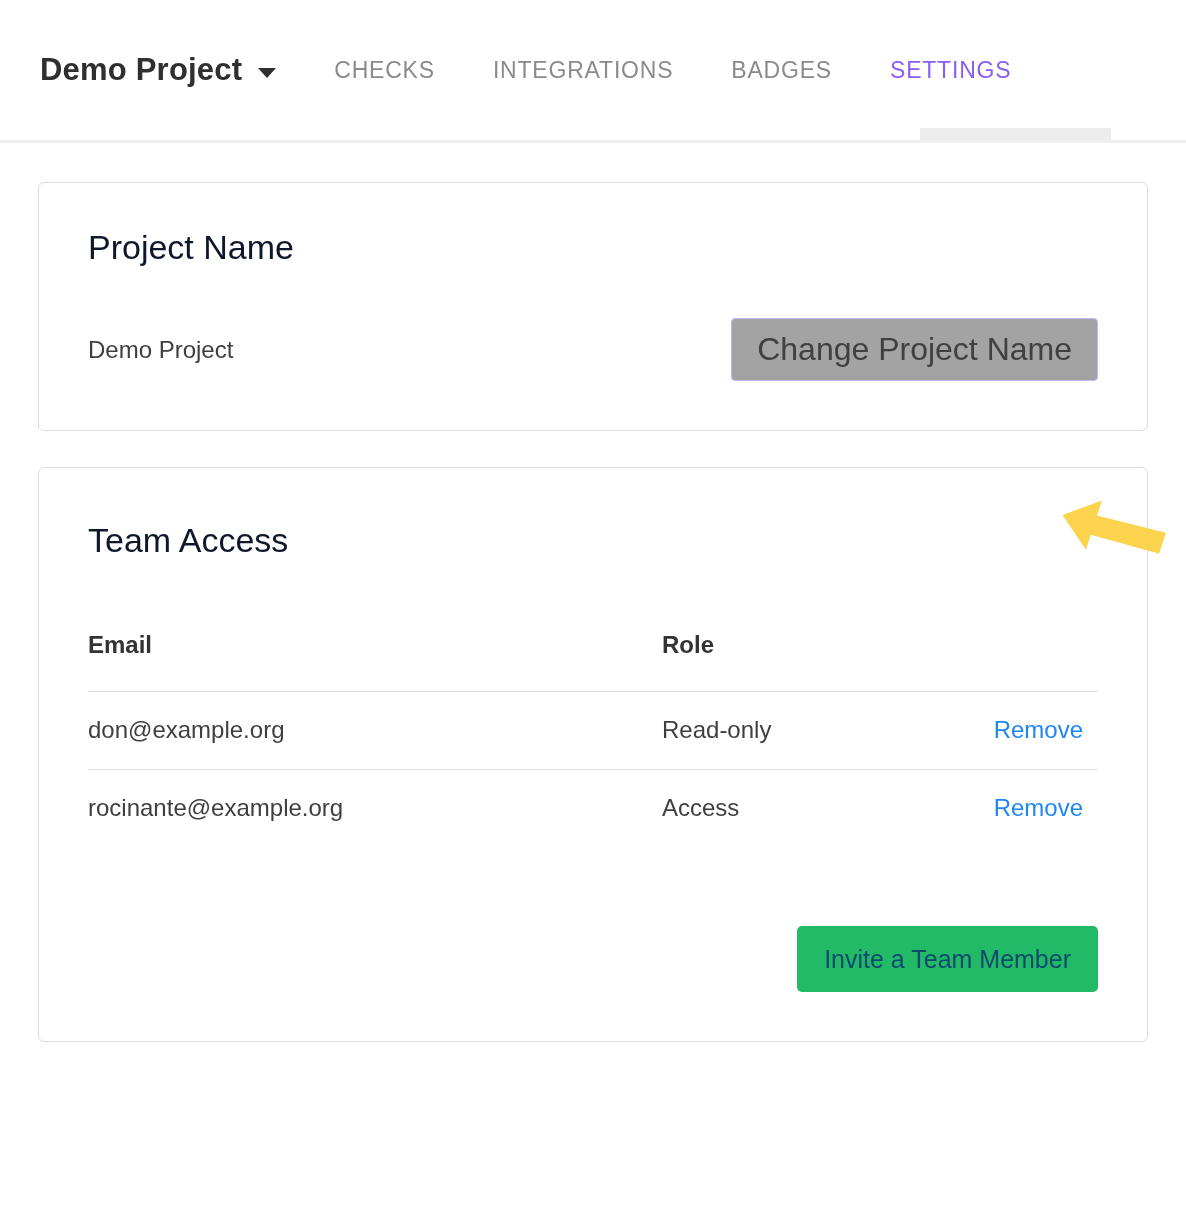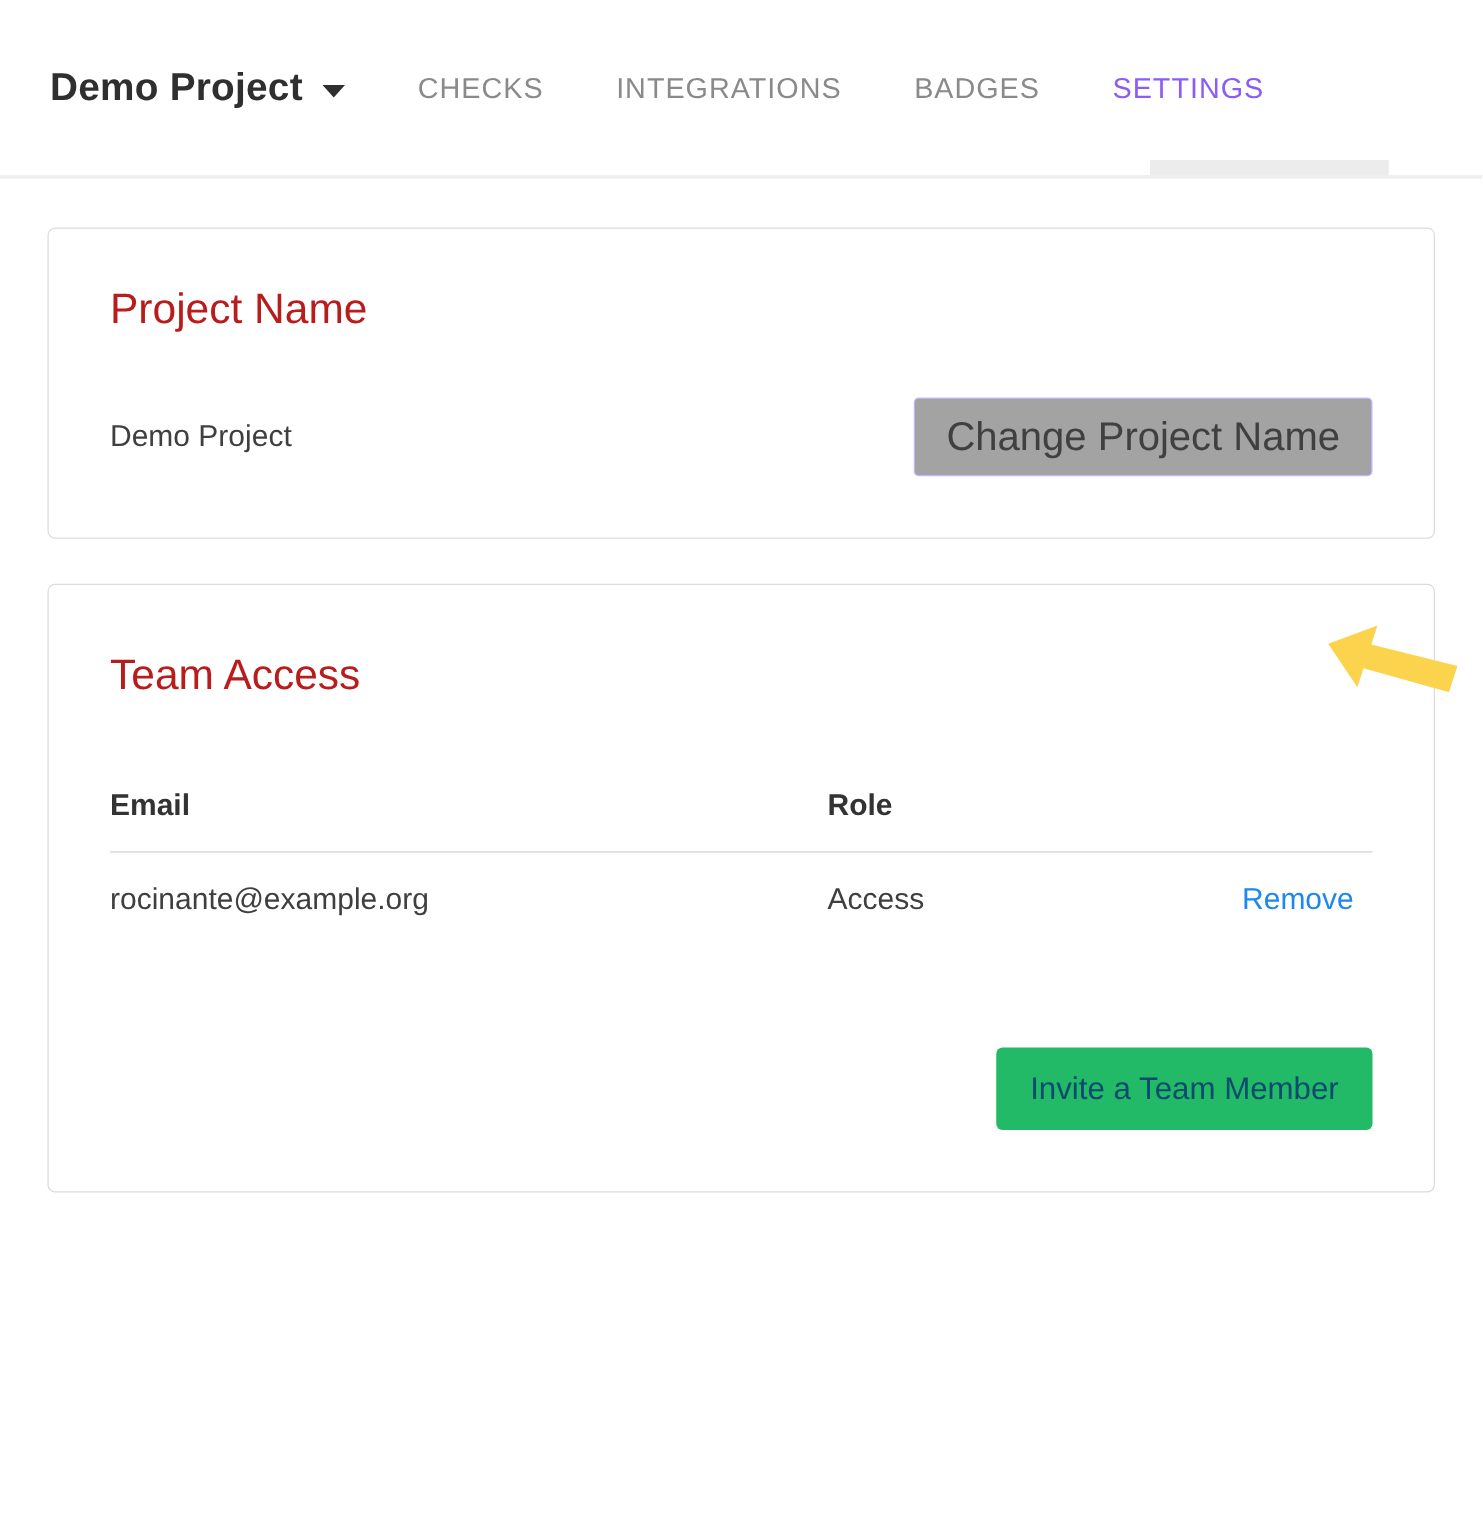--- a/index.html
+++ b/index.html
@@ -75,21 +75,21 @@
     background: #ffffff;
     padding: 47px 49px 49px 49px;
   }
   .card-1 { margin-top: 39px; }
   .card-2 { margin-top: 36px; padding-top: 55px; }
   .card-title {
     margin: 0;
     font-size: 34px;
     font-weight: 400;
     line-height: 1;
-    color: #b91c1c;
+    color: #0f172a;
   }
 
   
   .name-row {
     margin-top: 54px;
     display: flex;
     justify-content: space-between;
     align-items: center;
   }
   .current-name { font-size: 24px; color: #3f3f3f; }
@@ -109,21 +109,21 @@
   table.team-table {
     width: 100%;
     margin-top: 58px;
     border-collapse: collapse;
   }
   .team-table th {
     text-align: left;
     font-size: 24px;
     font-weight: bold;
     color: #333333;
-    padding: 16px 0 22px 0;
+    padding: 16px 0 32px 0;
     border-bottom: 1px solid #dddddd;
   }
   .team-table td {
     font-size: 24px;
     color: #3f3f3f;
     padding: 24px 0 25px 0;
     border-bottom: 1px solid #dddddd;
   }
   .team-table tr:last-child td { border-bottom: none; }
   .col-email { width: 574px; }
@@ -195,20 +195,25 @@
   <table class="team-table">
     <thead>
       <tr>
         <th class="col-email">Email</th>
         <th class="col-role">Role</th>
         <th class="col-action"></th>
       </tr>
     </thead>
     <tbody>
       <tr>
+        <td>don@example.org</td>
+        <td>Read-only</td>
+        <td class="col-action"><a class="remove-link">Remove</a></td>
+      </tr>
+      <tr>
         <td>rocinante@example.org</td>
         <td>Access</td>
         <td class="col-action"><a class="remove-link">Remove</a></td>
       </tr>
     </tbody>
   </table>
 
   <div class="invite-row">
     <button class="btn-success">Invite a Team Member</button>
   </div>

